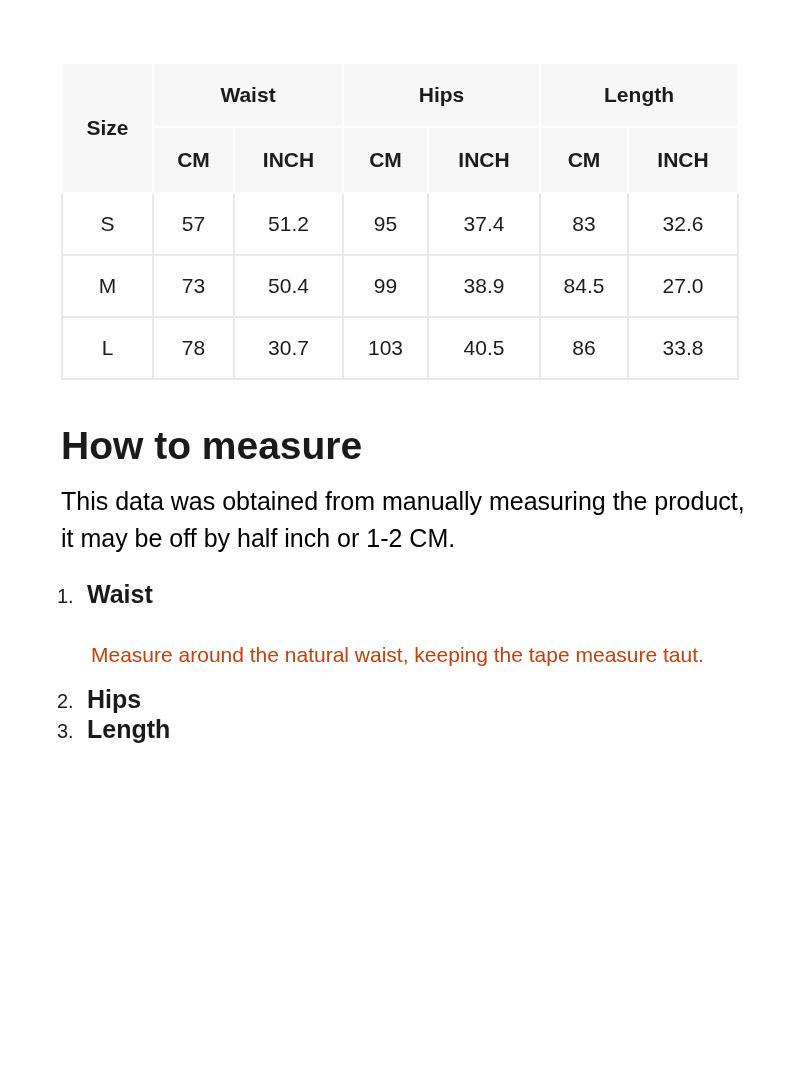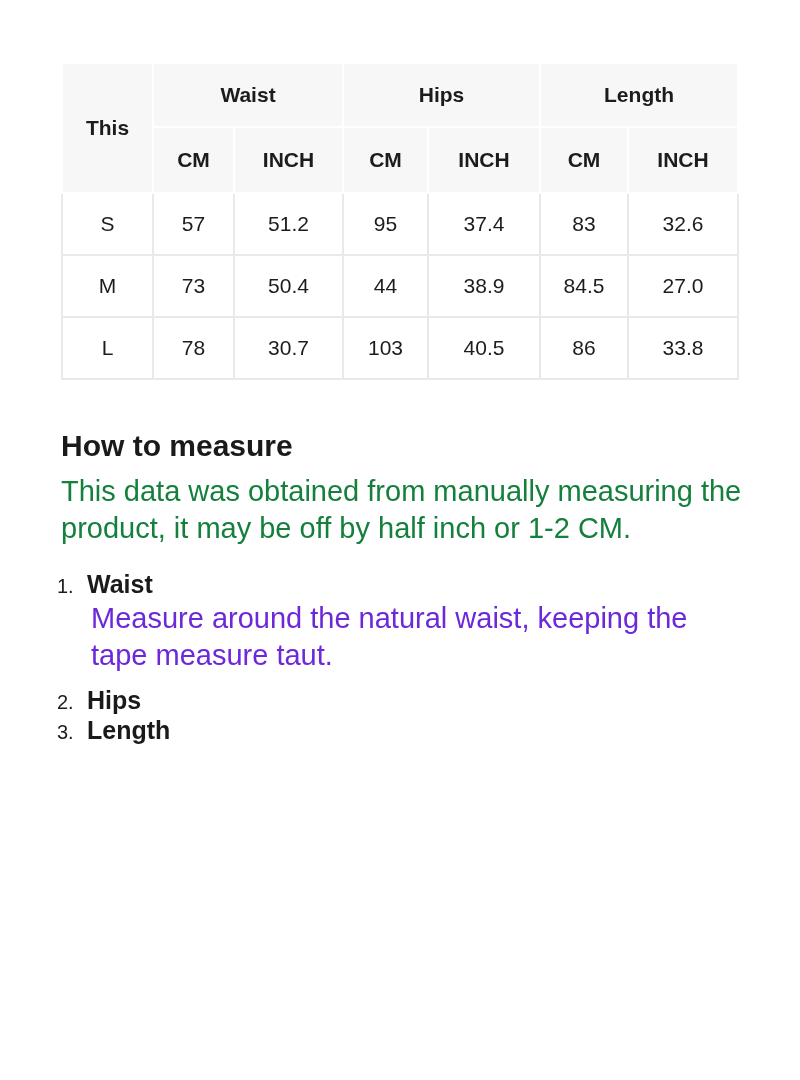--- a/index.html
+++ b/index.html
@@ -42,32 +42,32 @@
   table.size-chart tbody td {
     border: 2px solid #e9e9e9;
     background: #ffffff;
     height: 60px;
     font-weight: normal;
     color: #1c1c1c;
   }
 
   
   h2.section-heading {
-    font-size: 30px;
+    font-size: 39px;
     line-height: 35px;
     font-weight: bold;
     color: #1a1a1a;
-    margin: 48px 0 10px 0;
+    margin: 48px 0 20px 0;
   }
   p.intro {
-    font-size: 29px;
+    font-size: 25px;
     line-height: 37px;
     margin: 0 0 22px 0;
     max-width: 699px;
-    color: #15803d;
+    color: #000000;
   }
   ol.steps {
     list-style: none;
     margin: 0;
     padding: 0;
   }
   ol.steps li { margin: 0; }
   .step-head {
     display: flex;
     align-items: baseline;
@@ -80,45 +80,45 @@
     padding-right: 4px;
     box-sizing: border-box;
   }
   .step-title {
     font-size: 25px;
     line-height: 30px;
     font-weight: bold;
     color: #1a1a1a;
   }
   .step-desc {
-    margin: 1px 0 11px 30px;
-    font-size: 29px;
+    margin: 27px 0 11px 30px;
+    font-size: 21px;
     line-height: 37px;
     max-width: 640px;
-    color: #6d28d9;
+    color: #c2410c;
   }
 </style>
 </head>
 <body>
 
 <div class="wrap">
 
   <table class="size-chart">
     <colgroup>
       <col style="width:91px">
       <col style="width:81px">
       <col style="width:109px">
       <col style="width:85px">
       <col style="width:112px">
       <col style="width:88px">
       <col style="width:110px">
     </colgroup>
     <thead>
       <tr class="group-row">
-        <th rowspan="2">This</th>
+        <th rowspan="2">Size</th>
         <th colspan="2">Waist</th>
         <th colspan="2">Hips</th>
         <th colspan="2">Length</th>
       </tr>
       <tr class="unit-row">
         <th>CM</th>
         <th>INCH</th>
         <th>CM</th>
         <th>INCH</th>
         <th>CM</th>
@@ -132,21 +132,21 @@
         <td>51.2</td>
         <td>95</td>
         <td>37.4</td>
         <td>83</td>
         <td>32.6</td>
       </tr>
       <tr>
         <td>M</td>
         <td>73</td>
         <td>50.4</td>
-        <td>44</td>
+        <td>99</td>
         <td>38.9</td>
         <td>84.5</td>
         <td>27.0</td>
       </tr>
       <tr>
         <td>L</td>
         <td>78</td>
         <td>30.7</td>
         <td>103</td>
         <td>40.5</td>

